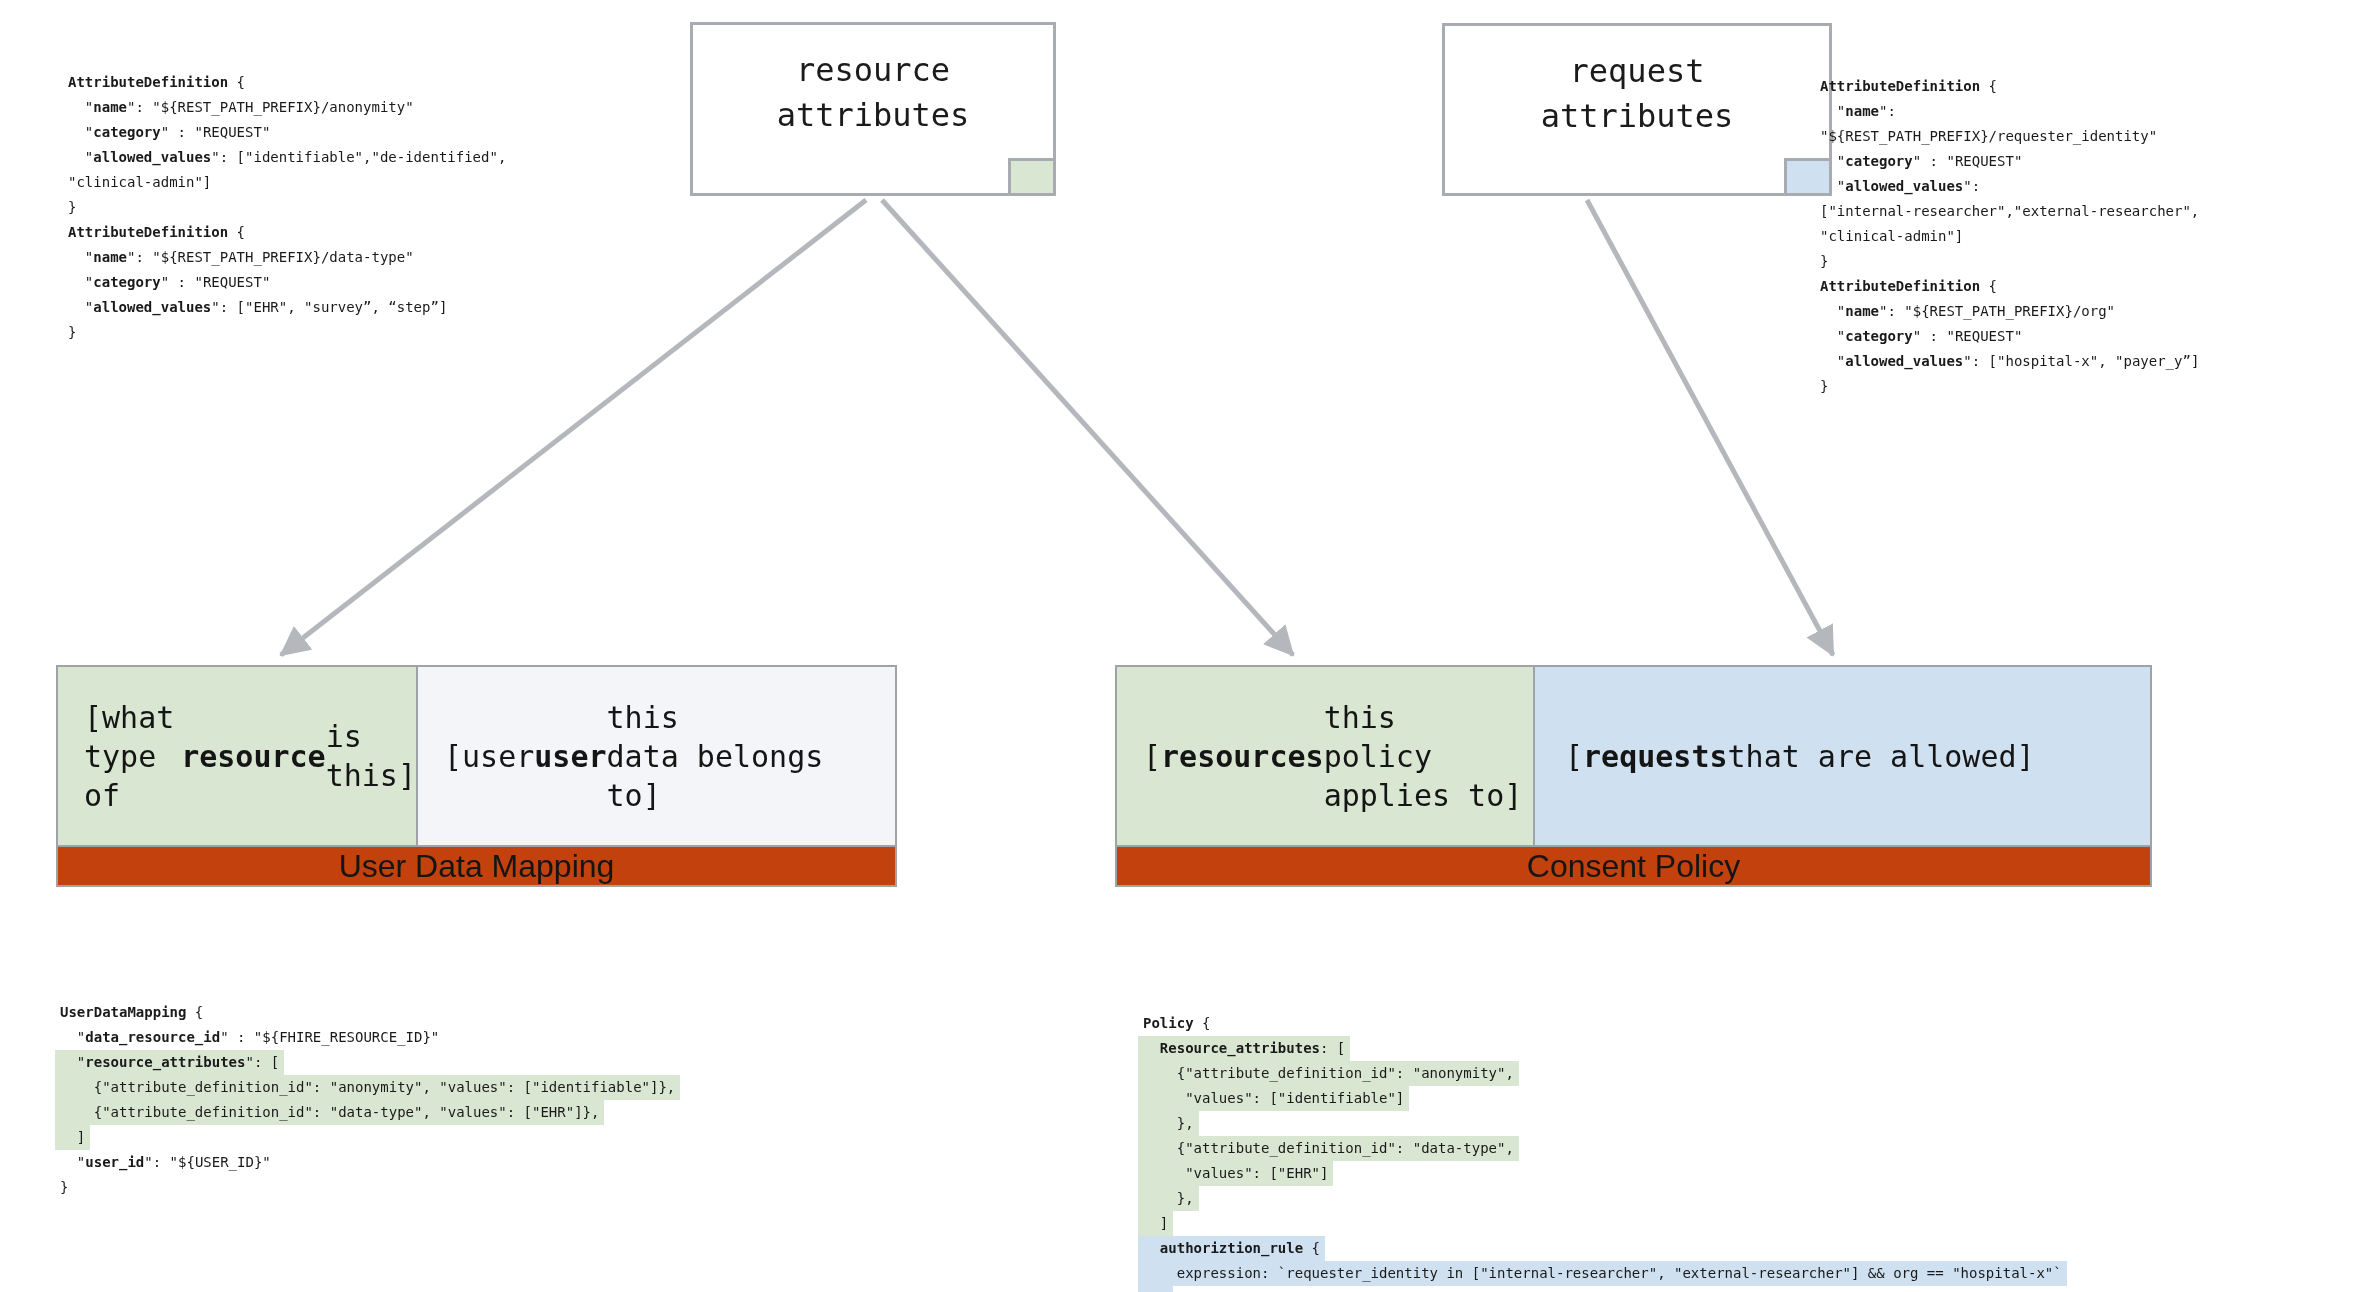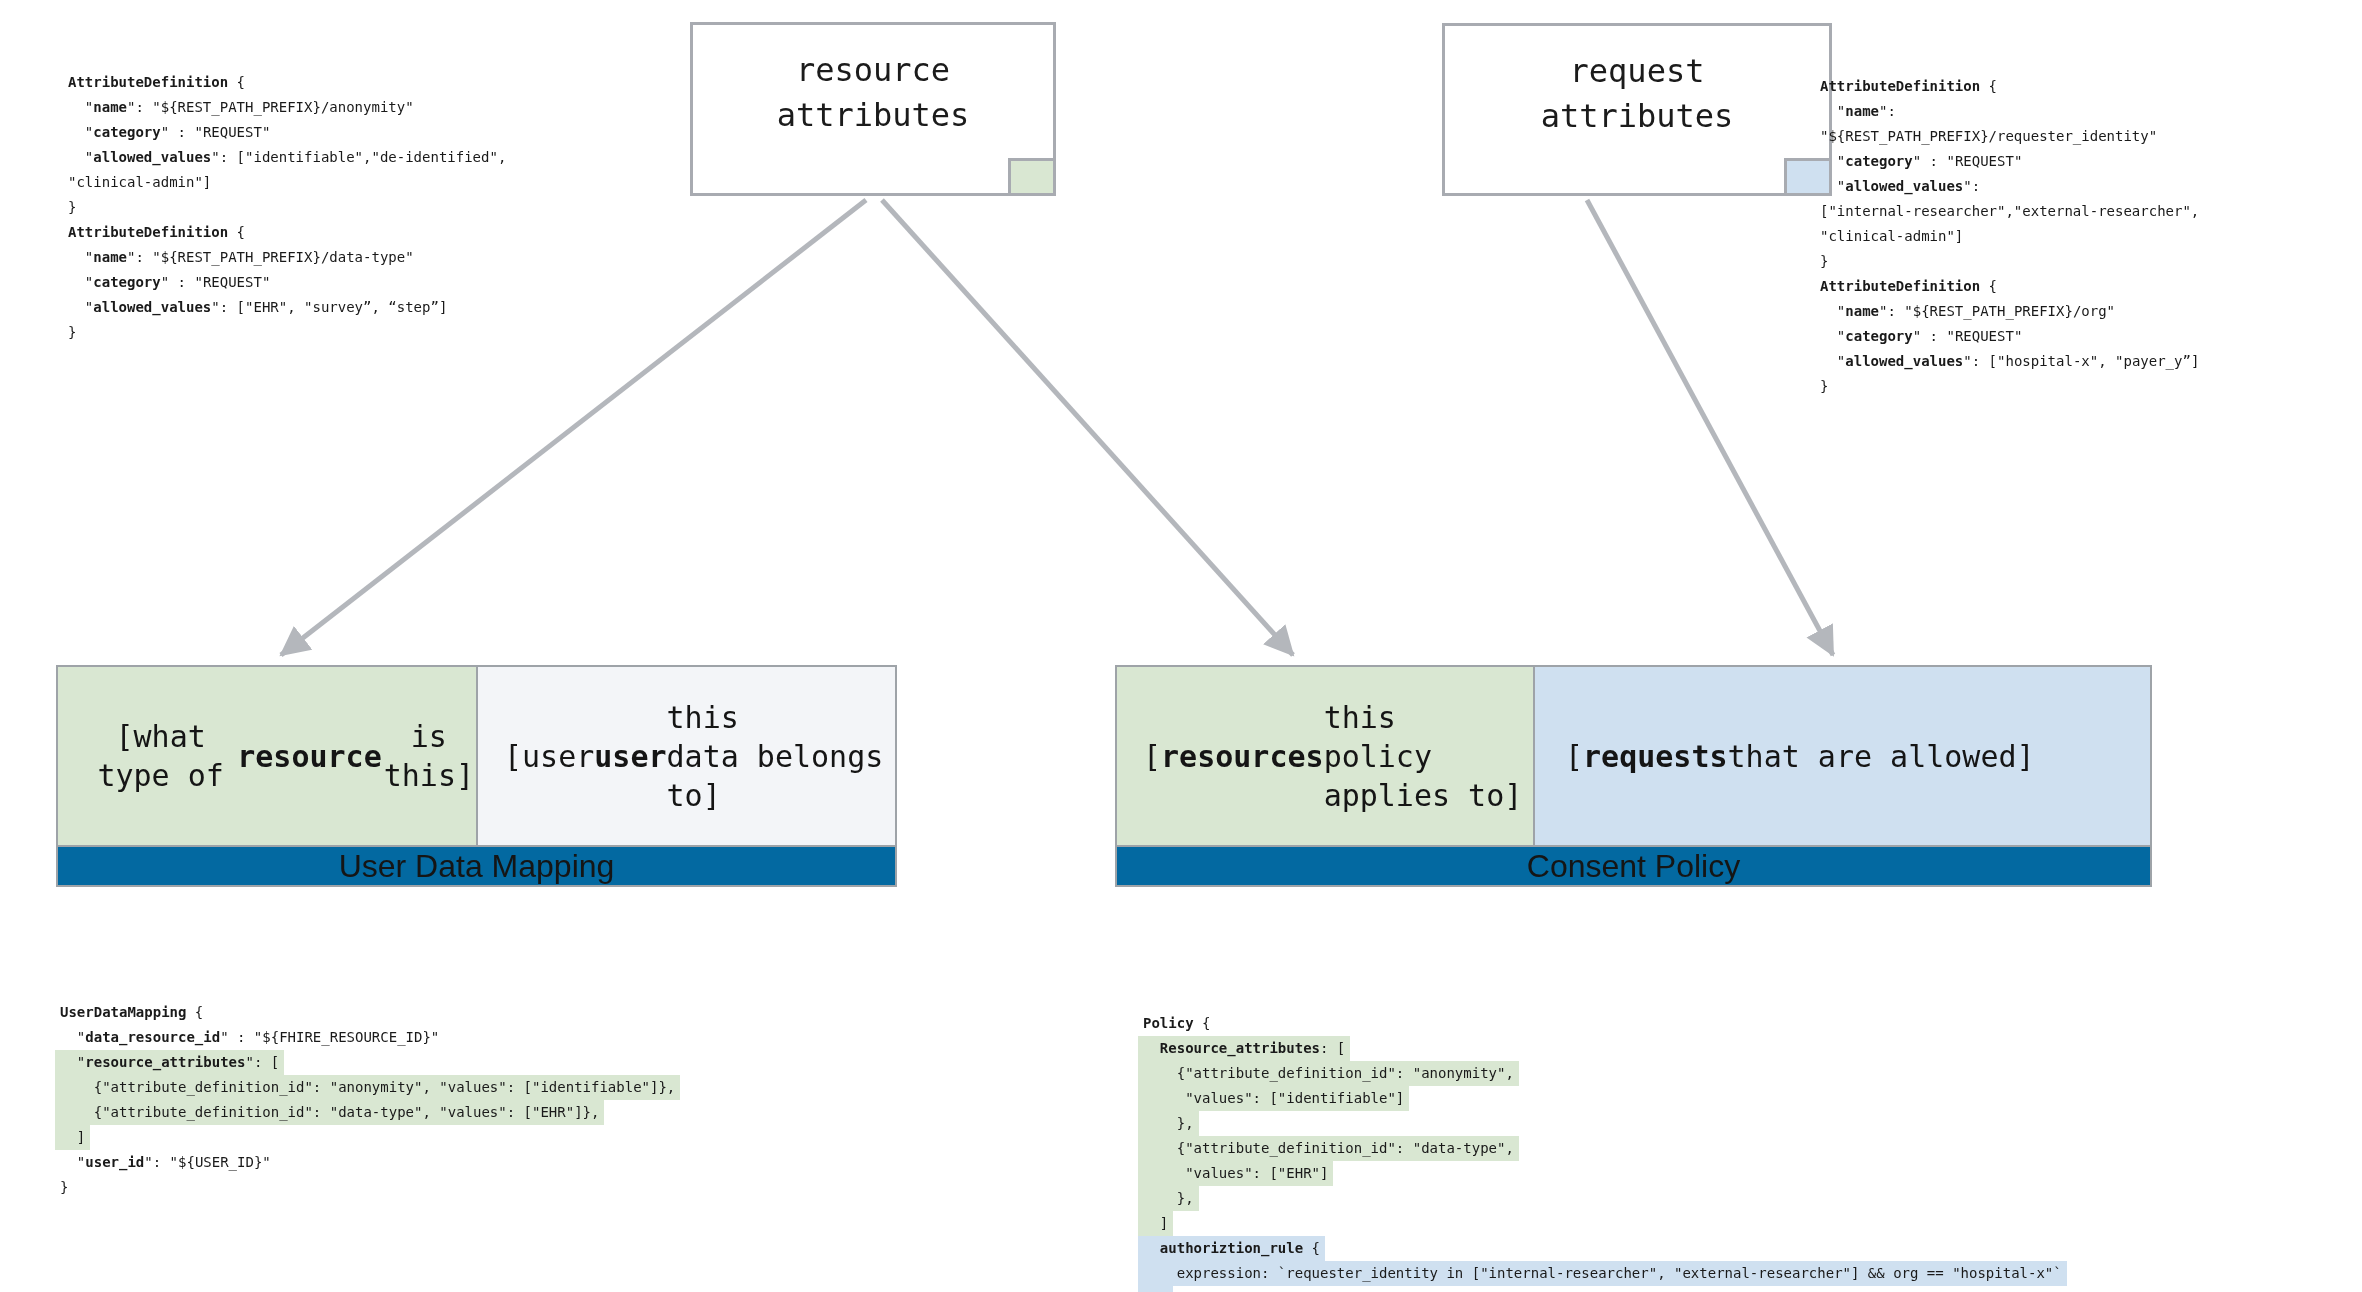--- a/index.html
+++ b/index.html
@@ -54,21 +54,21 @@
     line-height: 39px;
     white-space: pre-line;
     color: #151515;
   }
   .cell-green { background: #d9e7d2; border-right: 2px solid #9ea3a8; }
   .cell-light { background: #f3f5f8; flex: 1; }
   .cell-blue  { background: #cfe0f0; flex: 1; }
   .banner {
     height: 40px;
     border-top: 2px solid #9ea3a8;
-    background: #0369a1;
+    background: #c2410c;
     display: flex;
     align-items: center;
     justify-content: center;
     font-family: "Liberation Sans", sans-serif;
     font-size: 32px;
     color: #151515;
   }
 
   .code {
     position: absolute;
@@ -135,21 +135,21 @@
       <div class="code-line"><span class="line-inner"><span>}</span></span></div>
       <div class="code-line"><span class="line-inner"><span class="b">AttributeDefinition</span><span> {</span></span></div>
       <div class="code-line"><span class="line-inner"><span>  "</span><span class="b">name</span><span>": "${REST_PATH_PREFIX}/org"</span></span></div>
       <div class="code-line"><span class="line-inner"><span>  "</span><span class="b">category</span><span>" : "REQUEST"</span></span></div>
       <div class="code-line"><span class="line-inner"><span>  "</span><span class="b">allowed_values</span><span>": ["hospital-x", "payer_y”]</span></span></div>
       <div class="code-line"><span class="line-inner"><span>}</span></span></div>
     </div>
 
   <div class="dtable" style="left:56px; top:665px; width:841px;">
     <div class="cells">
-      <div class="cell cell-green" style="width:420px;text-align:center;"><span>[what type of
+      <div class="cell cell-green" style="width:360px;"><span>[what type of
 </span><span class="b">resource</span><span> is this]</span></div>
       <div class="cell cell-light"><span>[user </span><span class="b">user</span><span> this
 data belongs to]</span></div>
     </div>
     <div class="banner">User Data Mapping</div>
   </div>
 
   <div class="dtable" style="left:1115px; top:665px; width:1037px;">
     <div class="cells">
       <div class="cell cell-green" style="width:418px;"><span>[</span><span class="b">resources</span><span> this

